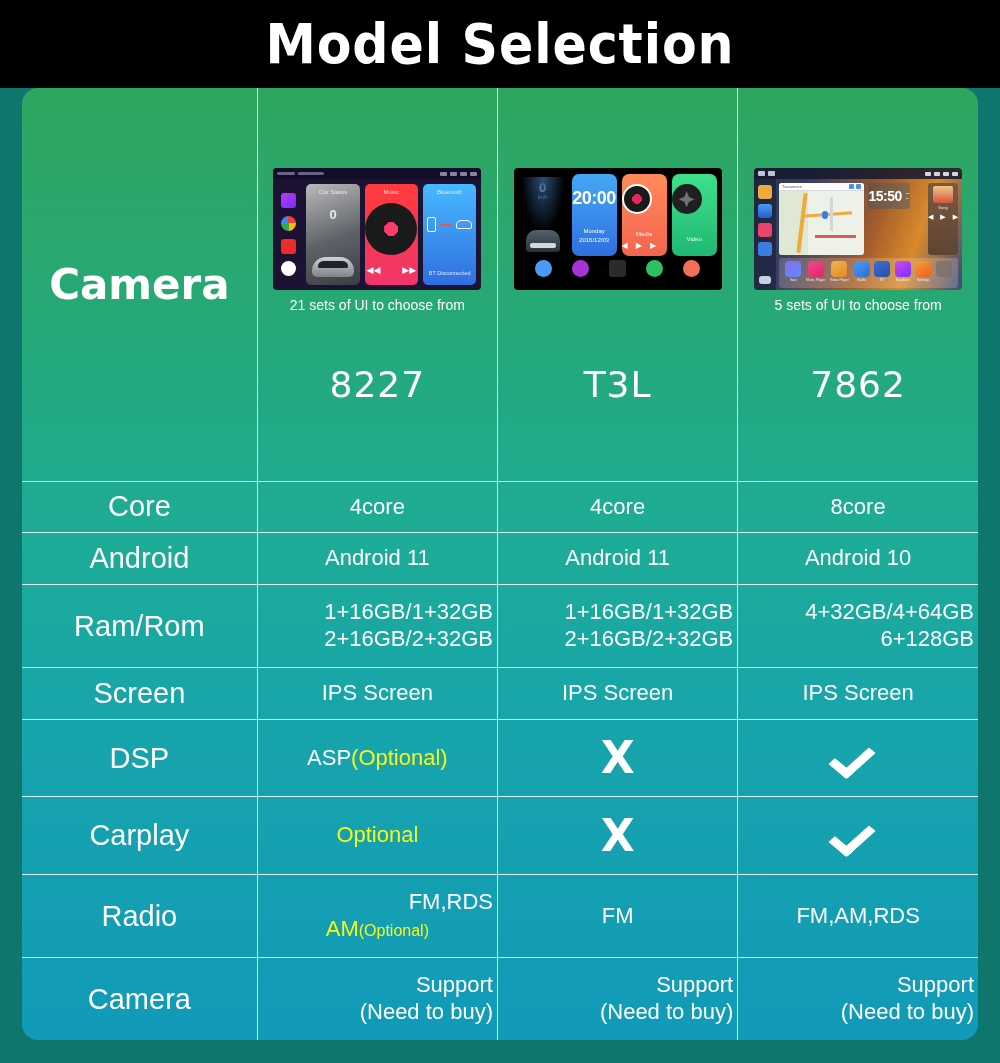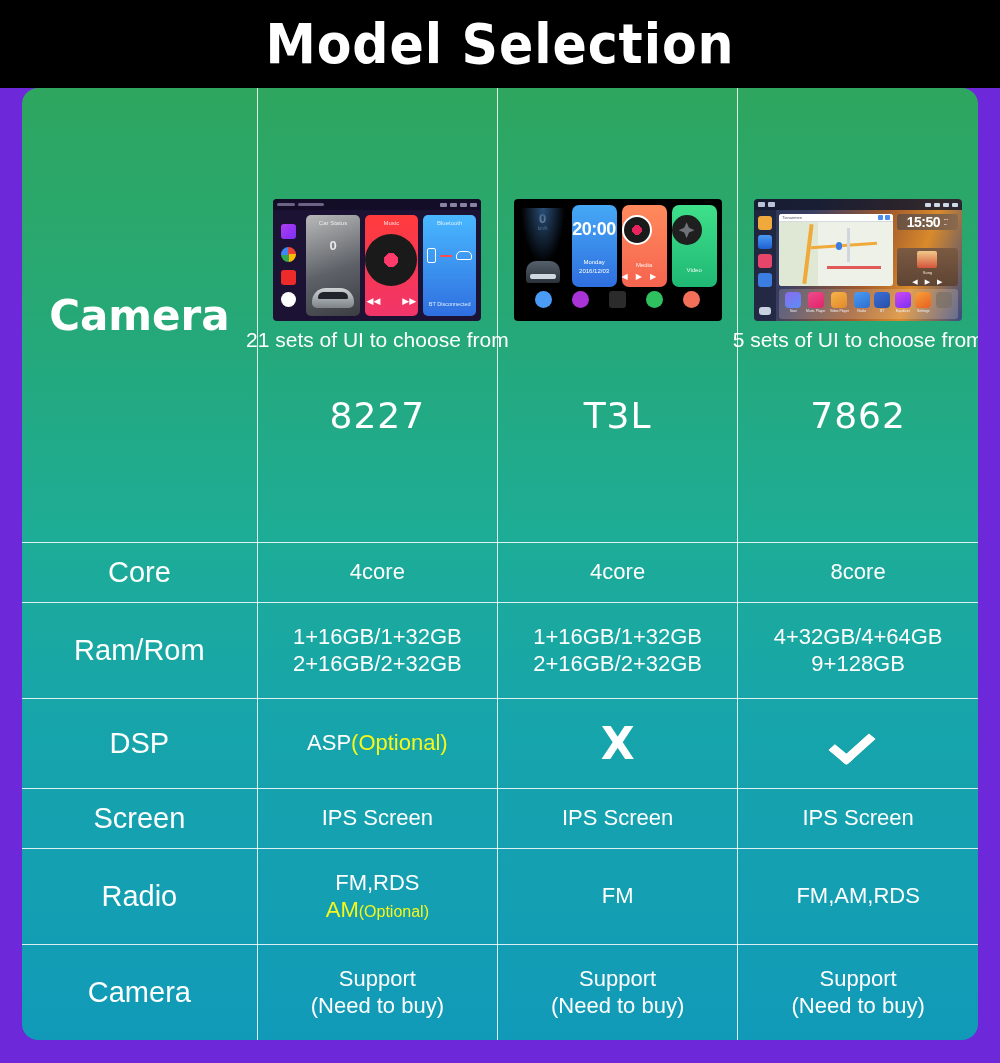--- a/index.html
+++ b/index.html
@@ -9,21 +9,21 @@
     height: 1063px;
     background: #000000;
     font-family: "Liberation Sans", sans-serif;
     overflow: hidden;
   }
 
   #page {
     position: relative;
     width: 1000px;
     height: 1063px;
-    background: #6d28d9;
+    background: #0f766e;
   }
 
   
   #title-bar {
     height: 88px;
     display: flex;
     align-items: center;
     justify-content: center;
     background: #000;
   }
@@ -89,39 +89,39 @@
   .head-cell-inner {
     display: flex;
     flex-direction: column;
     align-items: center;
     justify-content: flex-start;
     height: 258px;
     padding-top: 13px;
   }
 
   .ui-caption {
-    font-size: 21px;
+    font-size: 14px;
     color: #ffffff;
     margin-top: 7px;
     height: 20px;
     white-space: nowrap;
   }
 
   .model-name {
     font-size: 36px;
     color: #ffffff;
     font-family: "DejaVu Sans", sans-serif;
     margin-top: auto;
     padding-bottom: 8px;
     letter-spacing: 1px;
   }
 
   
   .row-label { font-size: 29px; font-weight: 400; white-space: nowrap; }
-  .val       { font-size: 22px; line-height: 1.22; }
+  .val       { font-size: 22px; line-height: 1.22; text-align: right; }
   .yellow    { color: #f7f719; }
   .yellow-sm { color: #f7f719; font-size: 16px; }
 
   .check {
     display: inline-block;
     width: 46px;
     height: 46px;
     position: relative;
   }
   .check::before {
@@ -261,21 +261,21 @@
   .t3 .map .bar .dots i { width:5px; height:5px; background:#4a8ef0; border-radius:1px; display:block; }
   .t3 .map .green { position:absolute; left:0; top:8px; width:34%; height:100%;
         background:#dfe8d4; }
   .t3 .map .road { position:absolute; background:#f0a93b; }
   .t3 .map .road.r1 { left:24%; top:10px; width:4px; height:60px; transform:rotate(7deg); }
   .t3 .map .road.r2 { left:28%; top:30px; width:58%; height:3px; transform:rotate(-4deg); }
   .t3 .map .road.r3 { left:42%; top:52px; width:48%; height:3px; background:#e05a5a; }
   .t3 .map .road.r4 { left:60%; top:14px; width:3px; height:34px; background:#cfd6dd; }
   .t3 .map .pin { position:absolute; left:50%; top:28px; width:6px; height:8px;
         background:#3b7de0; border-radius:3px 3px 3px 3px; }
-  .t3 .side3 { flex:1; display:flex; flex-direction:column; gap:18px; }
+  .t3 .side3 { flex:1; display:flex; flex-direction:row; gap:18px; }
   .t3 .clock3 { background: linear-gradient(100deg,#6b5240,#8a6a4e); border-radius:3px;
         height:26px; display:flex; align-items:center; justify-content:center; gap:4px; }
   .t3 .clock3 .tm { font-size:14px; color:#fff; font-weight:bold; letter-spacing:-0.5px; }
   .t3 .clock3 .dt { font-size:4px; color:#eadfd2; line-height:1.4; text-align:left; }
   .t3 .media3 { flex:1; background: linear-gradient(180deg,#7a5a42,#5e4433); border-radius:3px;
         display:flex; flex-direction:column; align-items:center; padding-top:3px; }
   .t3 .media3 .art { width:20px; height:17px; border-radius:2px;
         background: linear-gradient(180deg,#f0c98a,#d4553a); }
   .t3 .media3 .nm { font-size:4px; color:#f3e4d4; margin-top:2px; }
   .t3 .media3 .ct3 { display:flex; gap:7px; color:#fff; font-size:7px; margin-top:3px; }
@@ -512,57 +512,75 @@
       </tr>
 
       <tr>
         <td><span class="row-label">Core</span></td>
         <td><span class="val">4core</span></td>
         <td><span class="val">4core</span></td>
         <td><span class="val">8core</span></td>
       </tr>
 
 
+      <tr>
+        <td><span class="row-label">Android</span></td>
+        <td><span class="val">Android 11</span></td>
+        <td><span class="val">Android 11</span></td>
+        <td><span class="val">Android 10</span></td>
+      </tr>
 
       <tr>
         <td><span class="row-label">Ram/Rom</span></td>
         <td>
           <div class="val">1+16GB/1+32GB</div>
           <div class="val">2+16GB/2+32GB</div>
         </td>
         <td>
           <div class="val">1+16GB/1+32GB</div>
           <div class="val">2+16GB/2+32GB</div>
         </td>
         <td>
           <div class="val">4+32GB/4+64GB</div>
-          <div class="val">9+128GB</div>
-        </td>
-      </tr>
-
-      <tr>
-        <td><span class="row-label">DSP</span></td>
-        <td>
-          <span class="val">ASP</span><span class="val yellow">(Optional)</span>
-        </td>
-        <td>
-          <span class="xmark">X</span>
-        </td>
-        <td>
-          <span class="check"></span>
+          <div class="val">6+128GB</div>
         </td>
       </tr>
 
       <tr>
         <td><span class="row-label">Screen</span></td>
         <td><span class="val">IPS Screen</span></td>
         <td><span class="val">IPS Screen</span></td>
         <td><span class="val">IPS Screen</span></td>
       </tr>
 
+      <tr>
+        <td><span class="row-label">DSP</span></td>
+        <td>
+          <span class="val">ASP</span><span class="val yellow">(Optional)</span>
+        </td>
+        <td>
+          <span class="xmark">X</span>
+        </td>
+        <td>
+          <span class="check"></span>
+        </td>
+      </tr>
+
+      <tr>
+        <td><span class="row-label">Carplay</span></td>
+        <td>
+          <span class="val yellow">Optional</span>
+        </td>
+        <td>
+          <span class="xmark">X</span>
+        </td>
+        <td>
+          <span class="check"></span>
+        </td>
+      </tr>
 
       <tr>
         <td><span class="row-label">Radio</span></td>
         <td>
           <div class="val">FM,RDS</div>
           <div><span class="val yellow">AM</span><span class="yellow-sm">(Optional)</span></div>
         </td>
         <td><span class="val">FM</span></td>
         <td><span class="val">FM,AM,RDS</span></td>
       </tr>

